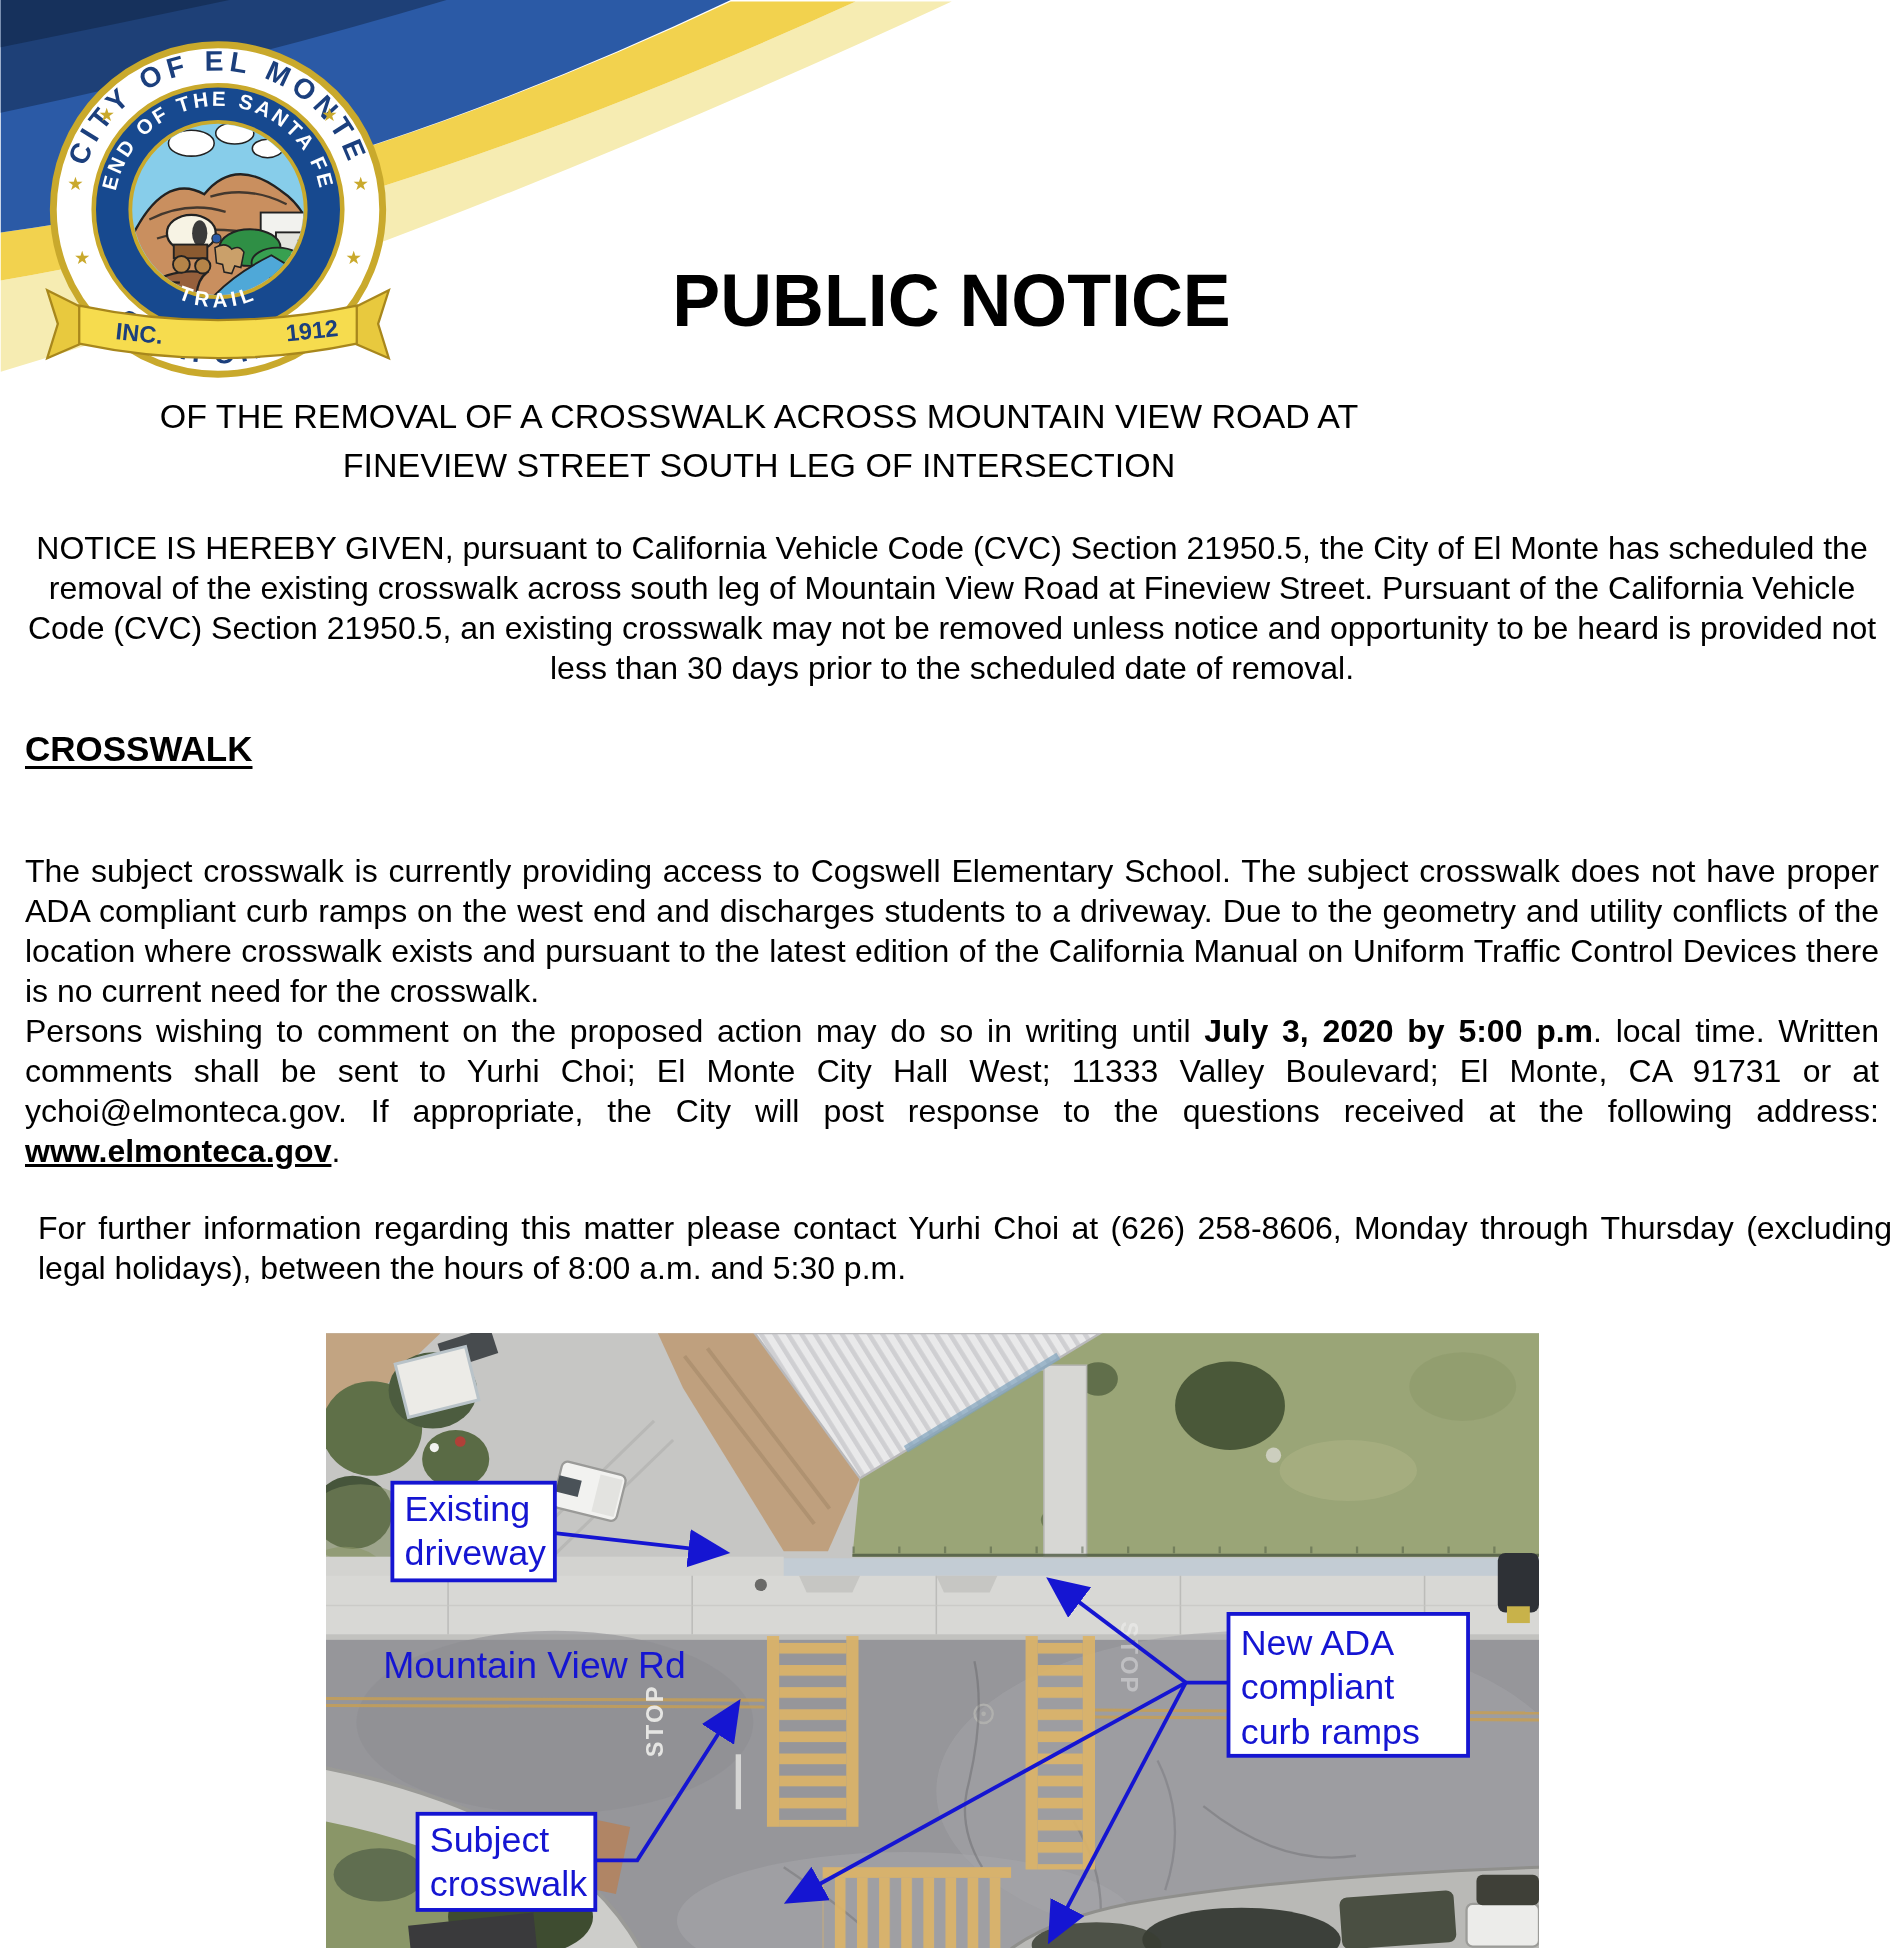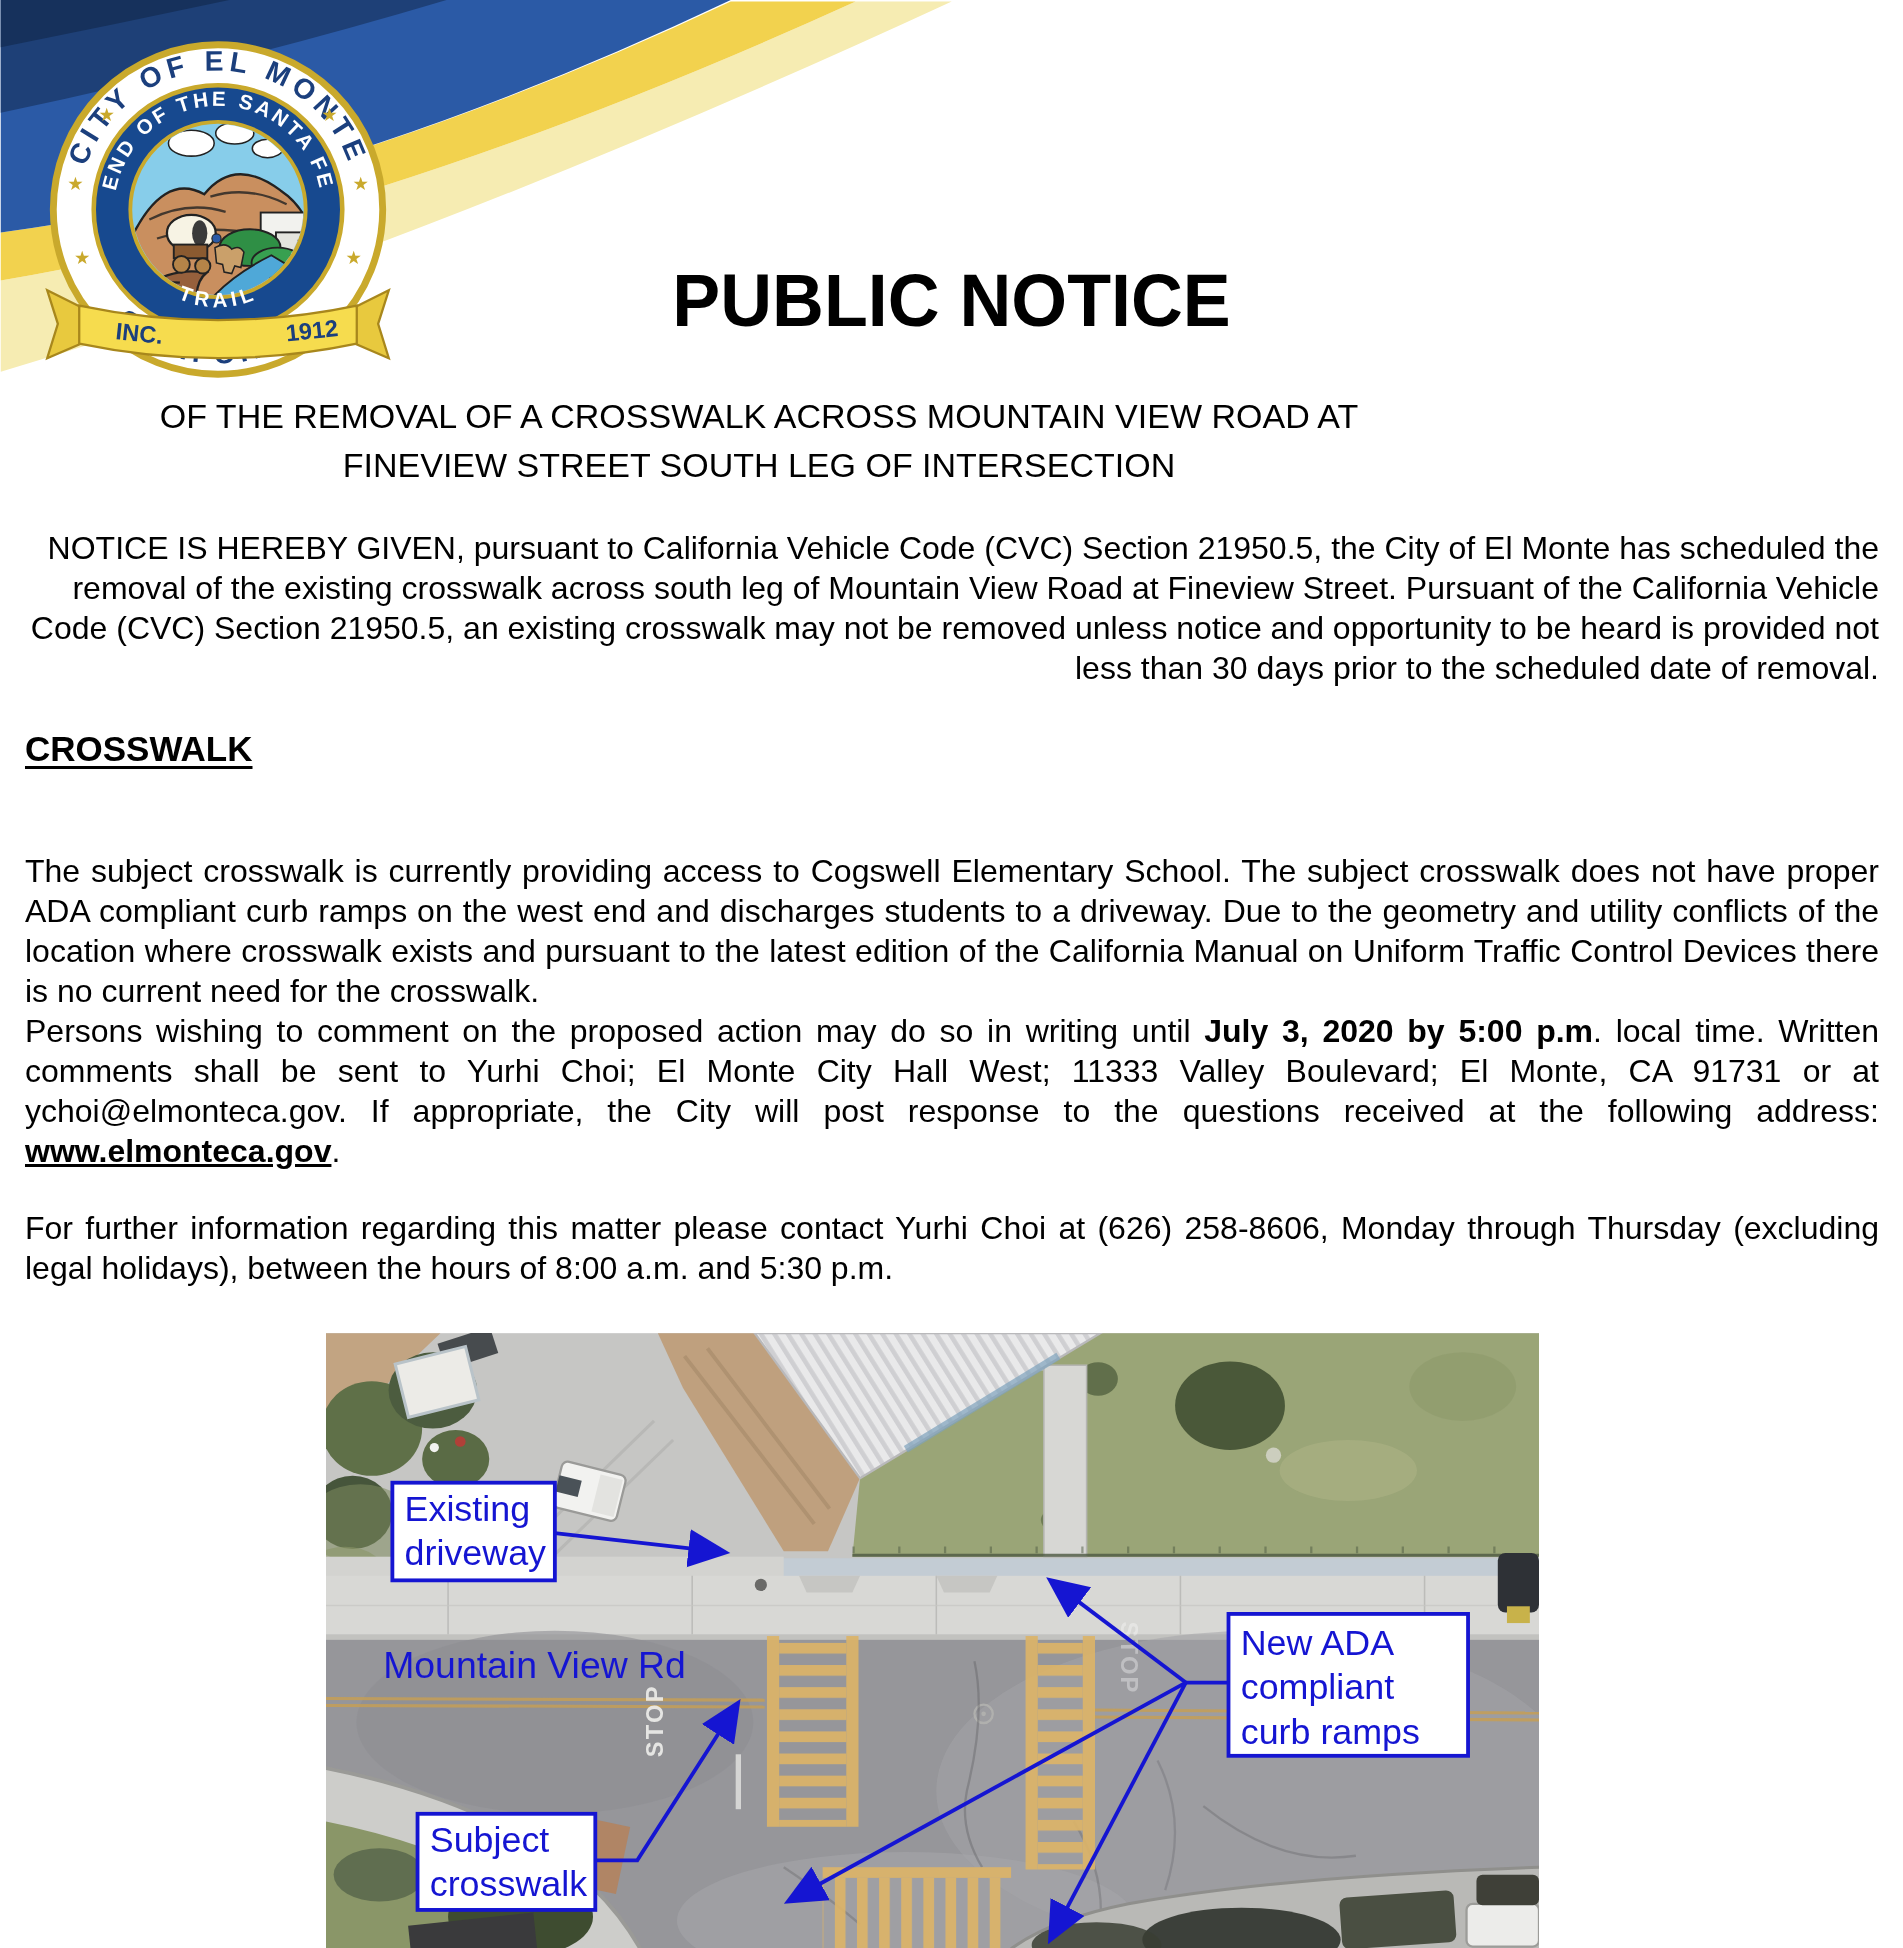--- a/index.html
+++ b/index.html
@@ -10,29 +10,29 @@
   .abs{position:absolute;}
   #doc-title{
     top:258px;left:0;width:1903px;text-align:center;
     font-size:74px;font-weight:bold;letter-spacing:0px;transform:scaleX(.97);
   }
   #doc-subtitle{
     top:392px;left:0;width:1518px;text-align:center;
     font-size:34px;line-height:49px;font-weight:400;
   }
   .para{
-    left:25px;width:1854px;font-size:32px;line-height:40px;text-align:right;
+    left:25px;width:1854px;font-size:32px;line-height:40px;text-align:center;
   }
   .para.just{text-align:justify;}
   #p1{top:528px;}
   #bg-heading{top:729px;left:25px;font-size:35px;font-weight:bold;
     text-decoration:underline;text-decoration-thickness:3.1px;text-underline-offset:5.3px;}
   #p2{top:851px;}
   #p3{top:1011px;}
-  #p4{top:1208px;}
+  #p4{top:1208px;margin-left:13px;}
   .bold-underline{font-weight:bold;text-decoration-thickness:2.3px;}
   a.doclink{color:#000000;text-decoration:none;}
   a.doclink.ul{text-decoration:underline;font-weight:bold;}
   #photo{top:1333px;left:326px;width:1213px;height:616px;overflow:hidden;}
   svg{display:block;}
 </style>
 </head>
 <body>
 
 <div id="page">

